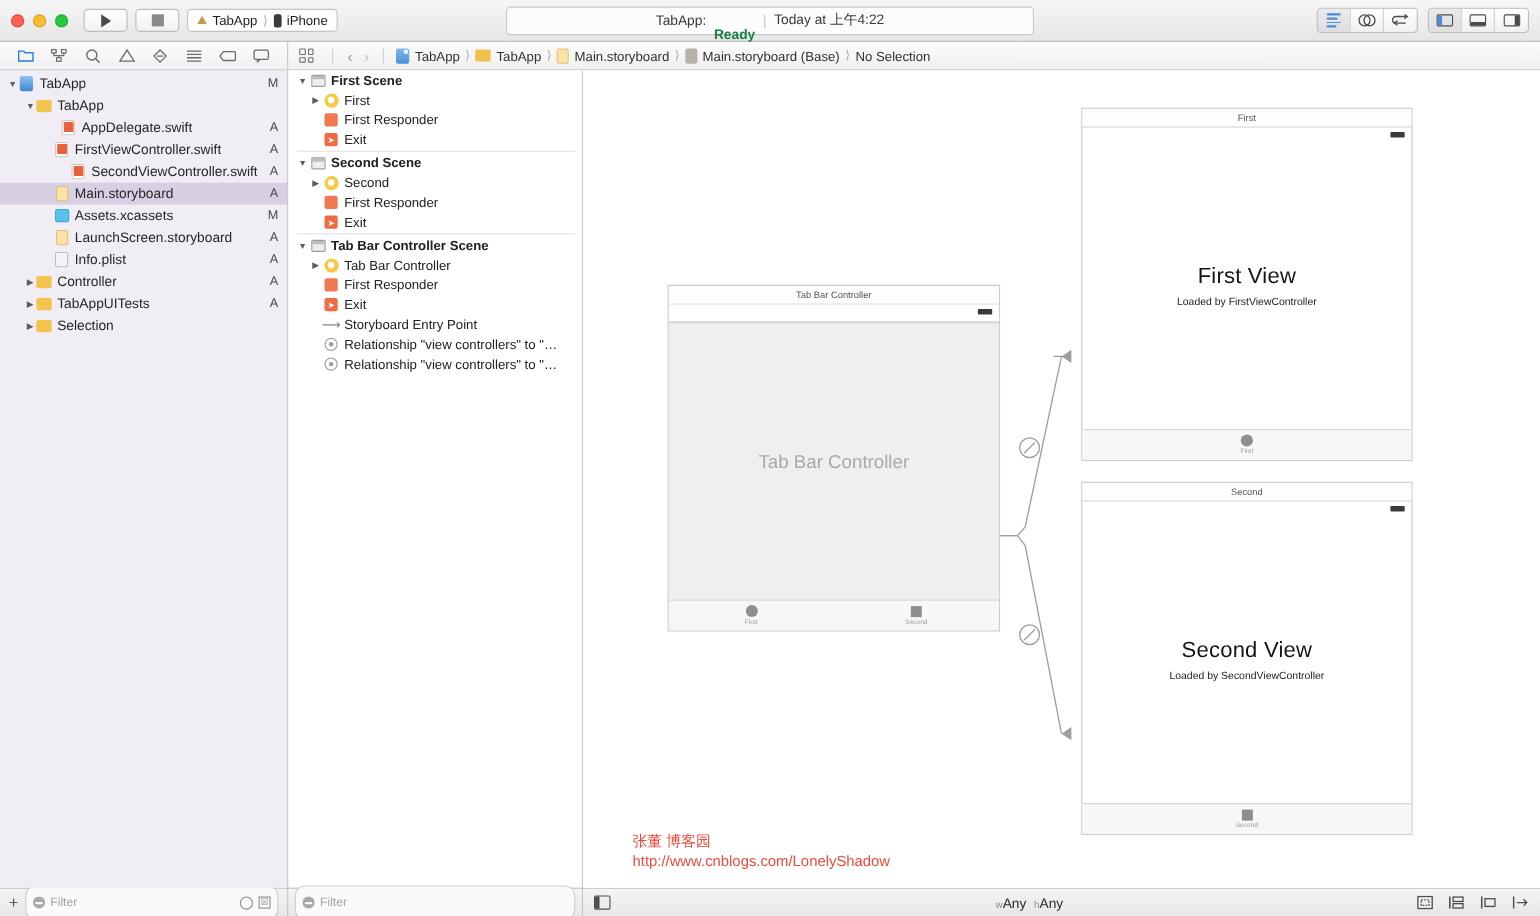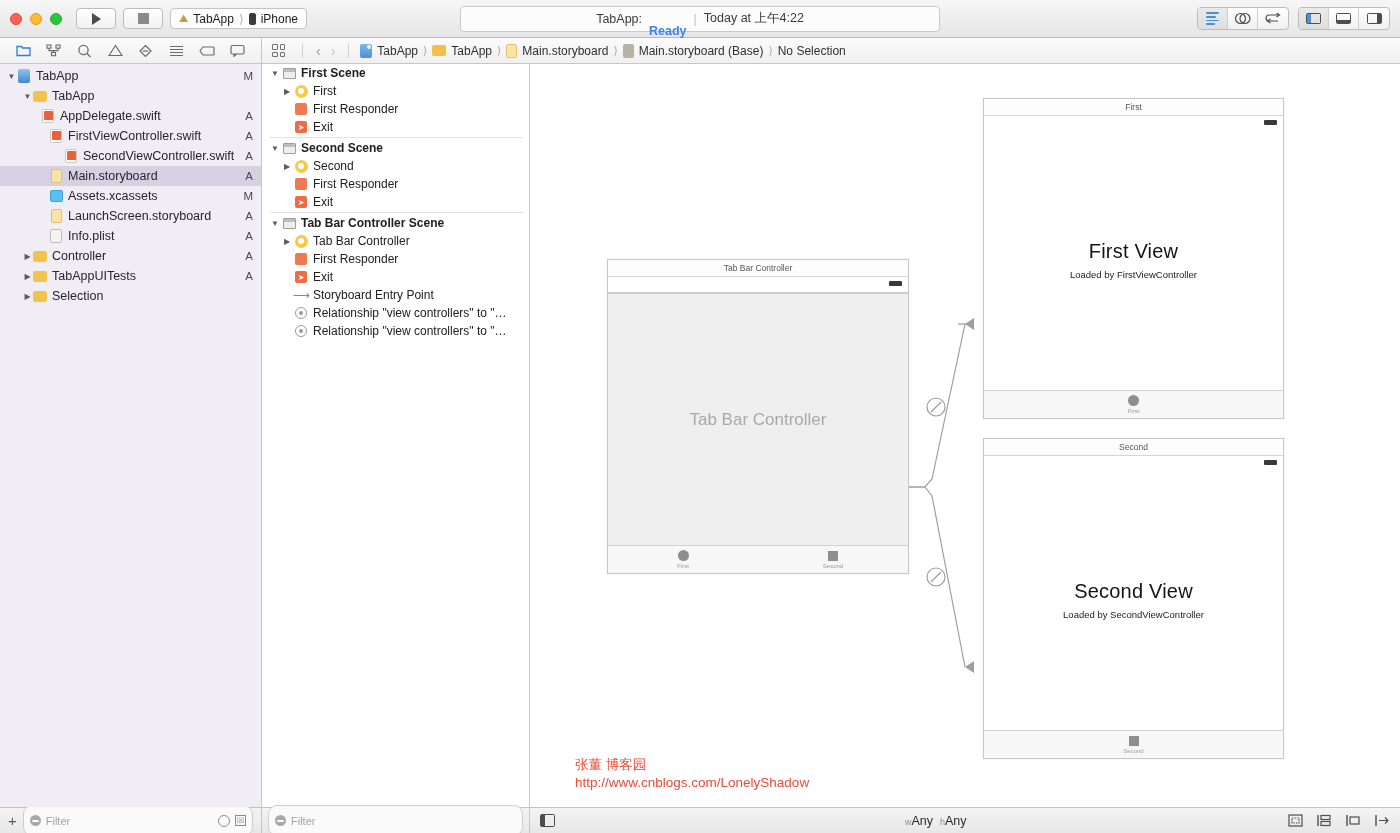--- a/index.html
+++ b/index.html
@@ -43,21 +43,21 @@
   .hammer{font-size:11px;color:#c79a4a;}
   .phoneic{width:7px;height:12px;border:1.4px solid #3b3b3b;border-radius:2px;background:#3b3b3b;}
 
   .status {
     position:absolute; left:50%; transform:translateX(-50%);
     width:480px; height:26px; border:1px solid #c9c9c9; border-radius:4px;
     background:#fcfcfc;
     display:flex;align-items:center;justify-content:center; gap:7px;
     font-size:12.5px; color:#3a3a3a;
   }
-  .status b{font-weight:bold;color:#3b82f6;margin-top:24px;}
+  .status b{font-weight:bold;color:#15803d;margin-top:24px;}
   .status .vbar{color:#c2c2c2;}
 
   .tb-right { margin-left:auto; display:flex; align-items:center; gap:9px; }
   .seg { display:flex; border:1px solid #bcbcbc; border-radius:4px; overflow:hidden; background:linear-gradient(#ffffff,#f0f0f0);}
   .seg > div { width:30px;height:21px;display:flex;align-items:center;justify-content:center;border-right:1px solid #cfcfcf;}
   .seg > div:last-child{border-right:none;}
   .seg > div.on{background:linear-gradient(#eaeaea,#dedede);}
   .lines{display:flex;flex-direction:column;gap:2px;}
   .lines i{display:block;height:1.6px;background:#4a90d9;border-radius:1px;}
   .lines i:nth-child(1){width:13px}.lines i:nth-child(2){width:10px}
@@ -338,21 +338,21 @@
             <span class="st">M</span>
           </div>
           <div class="row" style="padding-left: 22px;">
             <span class="tw">▼</span>
             <span class="ic16">
               <span class="i-fold"></span>
             </span>
             <span class="lbl">TabApp</span>
             <span class="st"></span>
           </div>
-          <div class="row" style="padding-left: 30px;">
+          <div class="row" style="padding-left: 44px;">
             <span class="tw"></span>
             <span class="ic16">
               <span class="i-swift"></span>
             </span>
             <span class="lbl">AppDelegate.swift</span>
             <span class="st">A</span>
           </div>
           <div class="row" style="padding-left: 38px;">
             <span class="tw"></span>
             <span class="ic16">

